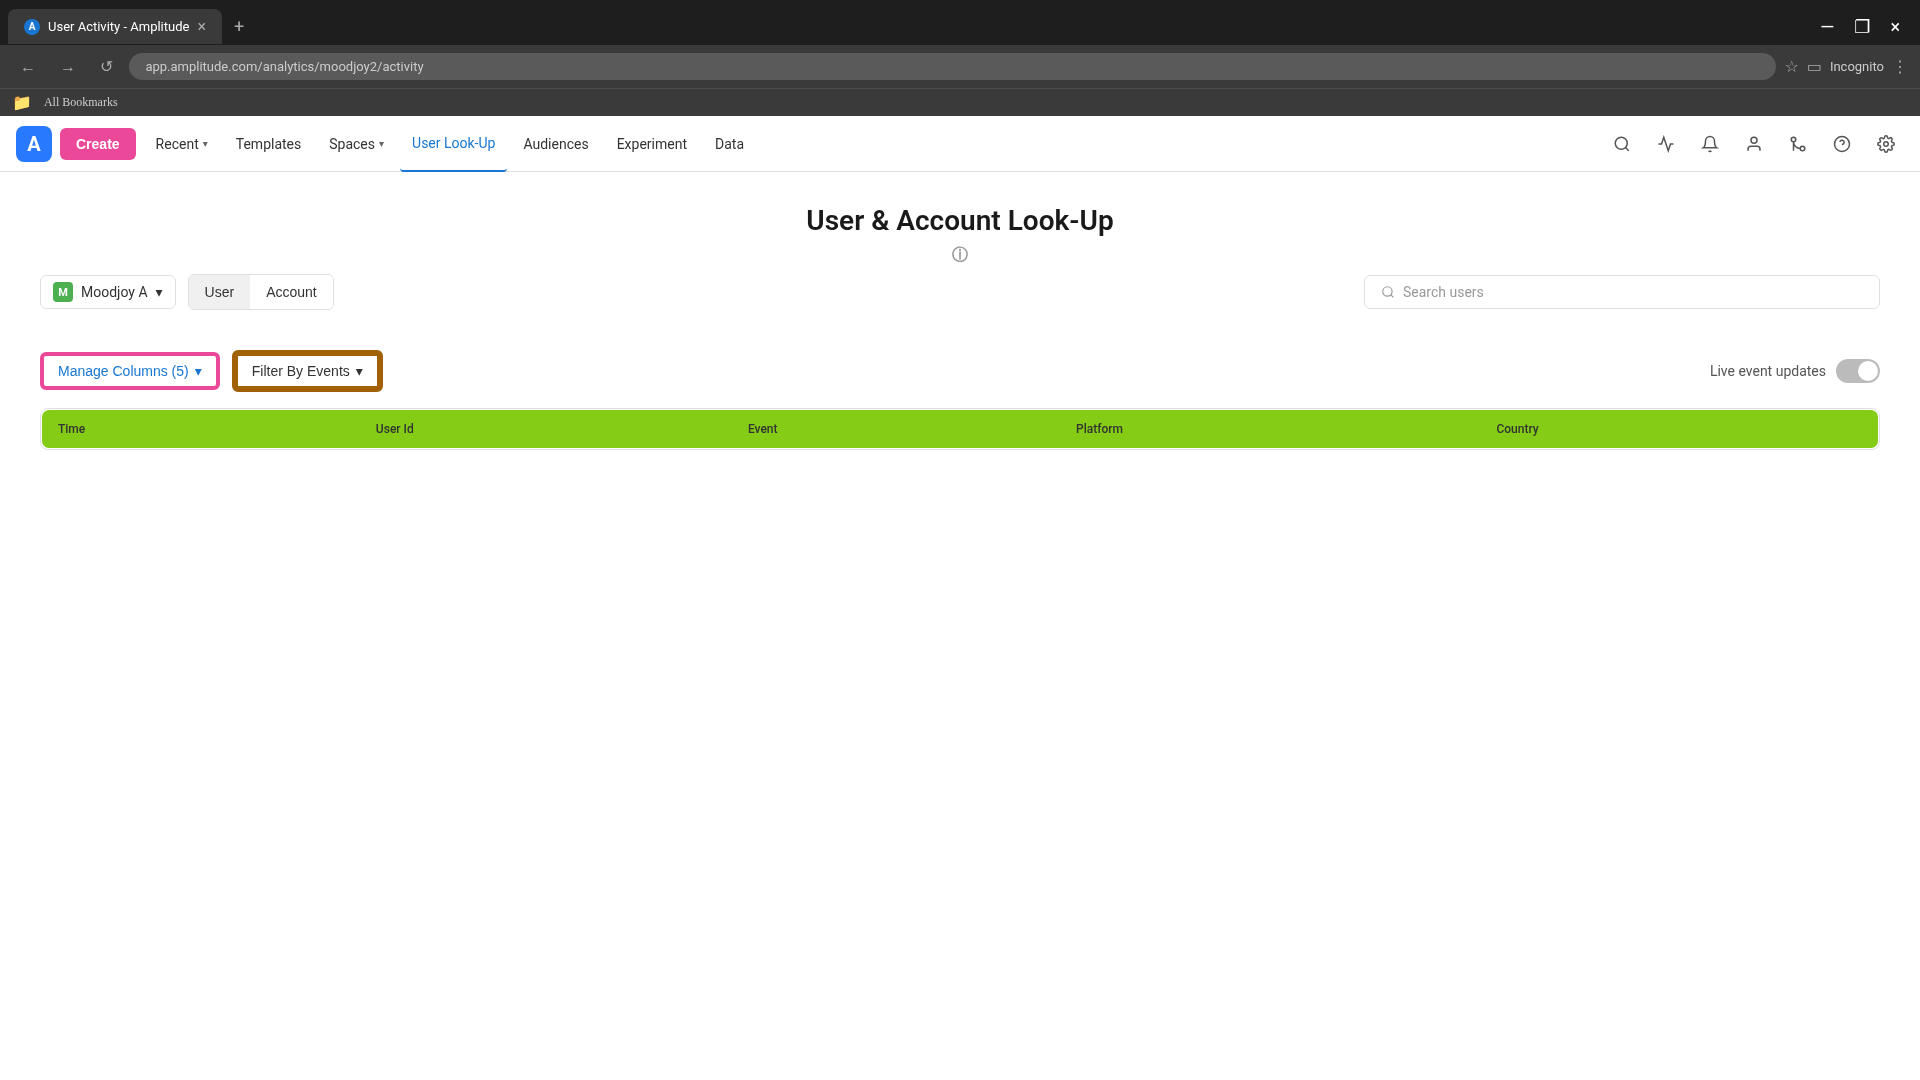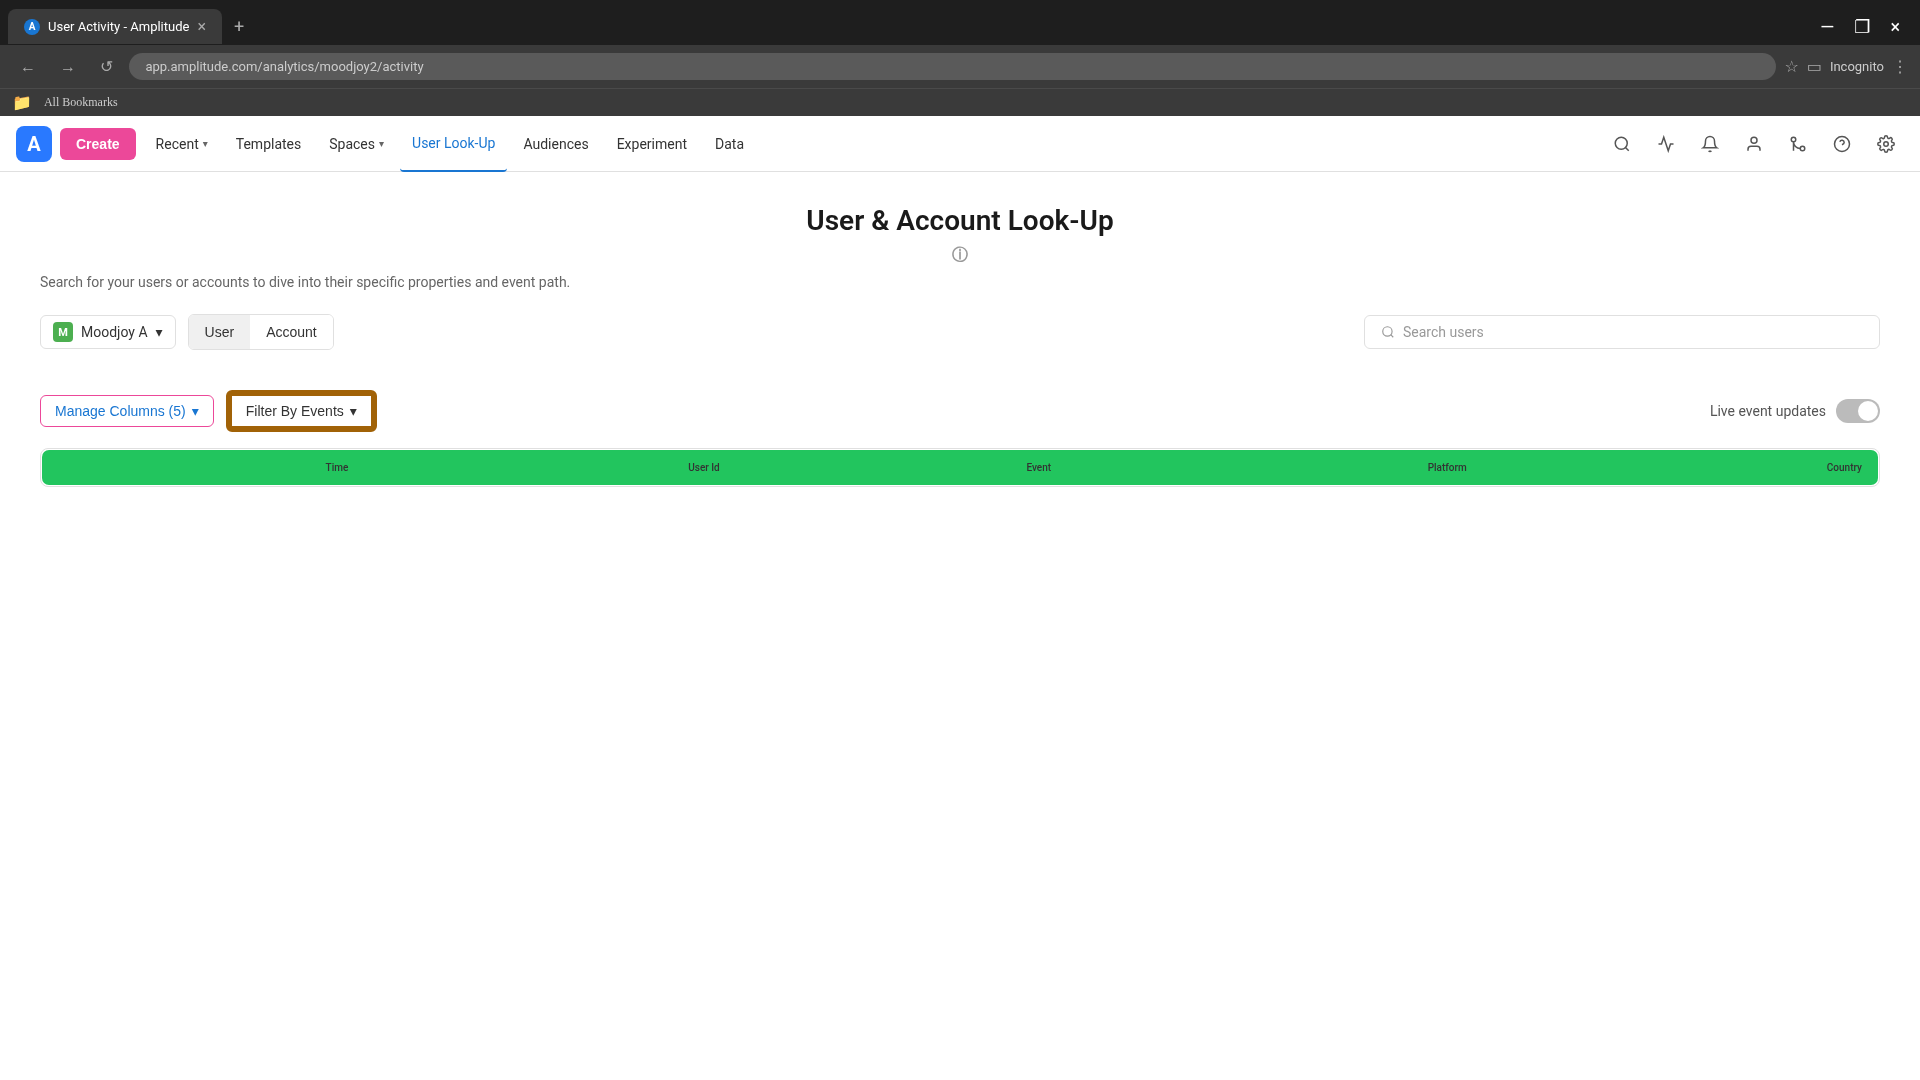--- a/index.html
+++ b/index.html
@@ -41,29 +41,29 @@
     .org-selector { display: flex; align-items: center; gap: 8px; border: 1px solid #e0e0e0; border-radius: 6px; padding: 6px 12px; cursor: pointer; font-size: 14px; color: #333; }
     .org-avatar { width: 20px; height: 20px; background: #4caf50; border-radius: 4px; display: flex; align-items: center; justify-content: center; color: #fff; font-size: 11px; font-weight: bold; }
     .tab-buttons { display: flex; border: 1px solid #e0e0e0; border-radius: 6px; overflow: hidden; }
     .tab-btn { padding: 9px 16px; font-size: 14px; cursor: pointer; background: #fff; border: none; color: #333; }
     .tab-btn.active { background: #f0f0f0; font-weight: 500; }
     .search-users-container { margin-left: auto; }
     .search-users { display: flex; align-items: center; gap: 8px; border: 1px solid #e0e0e0; border-radius: 6px; padding: 8px 16px; font-size: 14px; color: #999; width: 516px; cursor: text; }
 
     
     .table-controls { display: flex; align-items: center; gap: 12px; margin-bottom: 0; padding: 16px 0 0 0; }
-    .manage-columns-btn { display: flex; align-items: center; gap: 6px; border: 1px solid #ec4899; border-radius: 6px; padding: 7px 14px; font-size: 14px; color: #1976d2; cursor: pointer; background: #fff; }
+    .manage-columns-btn { display: flex; align-items: center; gap: 6px; border: 4px solid #ec4899; border-radius: 6px; padding: 7px 14px; font-size: 14px; color: #1976d2; cursor: pointer; background: #fff; }
     .filter-events-btn { display: flex; align-items: center; gap: 6px; border: 6px solid #a16207; border-radius: 6px; padding: 7px 14px; font-size: 14px; color: #333; cursor: pointer; background: #fff; }
     .live-event-toggle { display: flex; align-items: center; gap: 10px; margin-left: auto; font-size: 14px; color: #555; }
     .toggle-switch { width: 44px; height: 24px; background: #bbb; border-radius: 12px; position: relative; cursor: pointer; }
     .toggle-switch::after { content: ''; position: absolute; width: 20px; height: 20px; background: #fff; border-radius: 50%; top: 2px; right: 2px; transition: 0.2s; }
 
     
     .data-table { width: 100%; border-collapse: collapse; border: 1px solid #e0e0e0; border-radius: 8px; overflow: hidden; }
-    .data-table th { padding: 12px 16px; text-align: right; font-size: 10px; font-weight: 500; color: #333; border-bottom: 1px solid #e0e0e0; background: #22c55e; }
+    .data-table th { padding: 12px 16px; text-align: left; font-size: 12px; font-weight: 500; color: #333; border-bottom: 1px solid #e0e0e0; background: #84cc16; }
     .table-wrapper { border: 1px solid #e0e0e0; border-radius: 8px; overflow: hidden; margin-top: 0; }
   </style>
 </head>
 <body>
 
 <div class="browser-chrome">
   <div style="display:flex; align-items:center; background:#1e1e1e; padding: 8px 0 0 8px;">
     <div class="browser-tab">
       <div class="tab-favicon">A</div>
       <span>User Activity - Amplitude</span>
@@ -172,21 +172,20 @@
         </svg>
     </div>
   </div>
 </div>
 
 <div class="main-content">
   <h1 class="page-title">
     <span>User &amp; Account Look-Up</span>
     <span class="info-icon">ⓘ</span>
   </h1>
-  <p class="page-subtitle">Search for your users or accounts to dive into their specific properties and event path.</p>
 
   <div style="display:flex; align-items:center; margin-bottom: 24px;">
     <div class="org-selector">
       <div class="org-avatar">M</div>
       <span>Moodjoy A</span>
       <span>▾</span>
     </div>
     <div style="width:12px;"></div>
     <div class="tab-buttons">
       <button class="tab-btn active">User</button>

